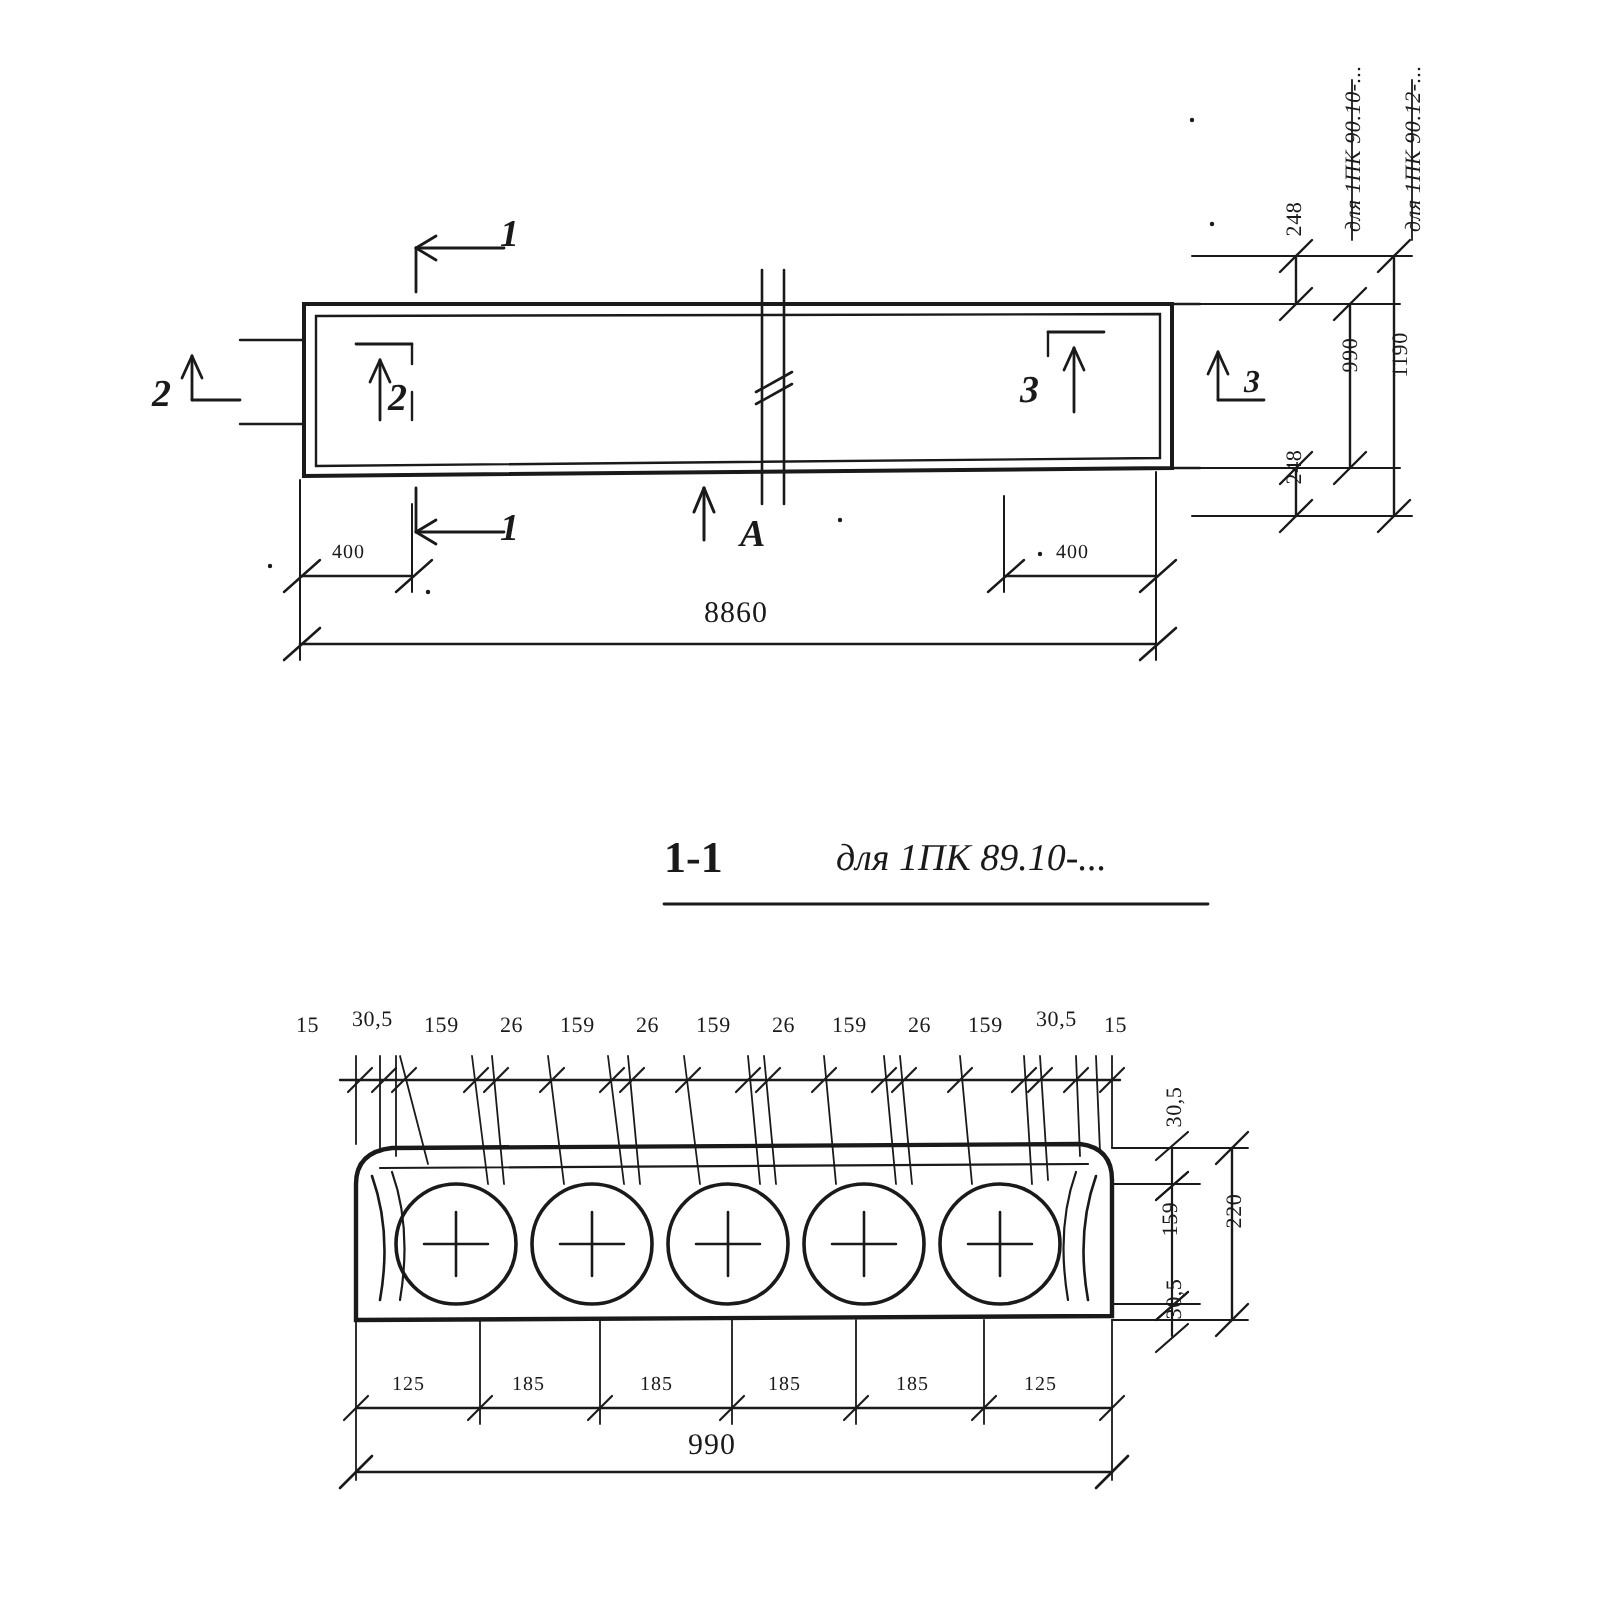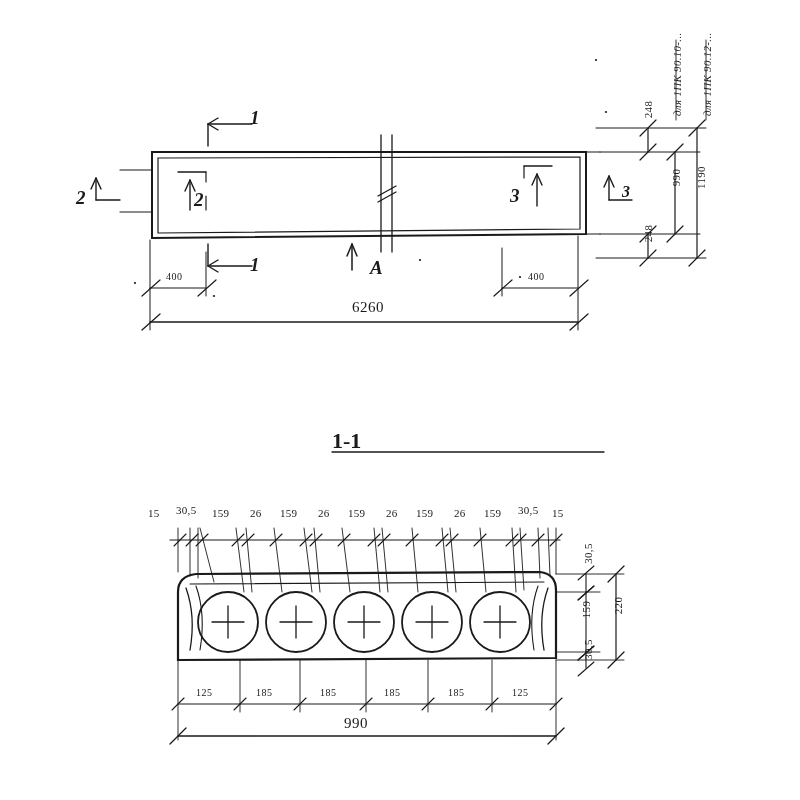--- a/index.html
+++ b/index.html
@@ -252,31 +252,32 @@
 <div class="lbl big ital" style="left:250px;top:108px;">1</div>
 <div class="lbl big ital" style="left:250px;top:255px;">1</div>
 <div class="lbl big ital" style="left:76px;top:188px;">2</div>
 <div class="lbl big ital" style="left:194px;top:190px;">2</div>
 <div class="lbl big ital" style="left:510px;top:186px;">3</div>
 <div class="lbl mid ital" style="left:622px;top:184px;">3</div>
 <div class="lbl big ital" style="left:370px;top:258px;">A</div>
 
 <div class="lbl dim" style="left:166px;top:272px;">400</div>
 <div class="lbl dim" style="left:528px;top:272px;">400</div>
-<div class="lbl dim" style="left:352px;top:300px;font-size:15px;">6260</div>
+<div class="lbl dim" style="left:352px;top:300px;font-size:15px;">8860</div>
 
 <div class="lbl dim-sm rot90c" style="left:628px;top:104px;width:40px;text-align:center;">248</div>
 <div class="lbl dim-sm rot90c" style="left:628px;top:228px;width:40px;text-align:center;">248</div>
 <div class="lbl dim-sm rot90c" style="left:655px;top:172px;width:42px;text-align:center;">990</div>
 <div class="lbl dim-sm rot90c" style="left:678px;top:172px;width:46px;text-align:center;">1190</div>
 
 <div class="lbl dim-sm ital rot90" style="left:672px;top:116px;">для 1ПК 90.10-...</div>
 <div class="lbl dim-sm ital rot90" style="left:702px;top:116px;">для 1ПК 90.12-...</div>
 
-<div class="lbl" style="left:332px;top:418px;font-size:22px;font-weight:bold;margin-top:12px;">1-1</div>
+<div class="lbl" style="left:332px;top:418px;font-size:22px;font-weight:bold;">1-1</div>
+<div class="lbl ital" style="left:418px;top:420px;font-size:19px;">для 1ПК 89.10-...</div>
 
 <div class="lbl dim-sm" style="left:148px;top:508px;">15</div>
 <div class="lbl dim-sm" style="left:176px;top:505px;">30,5</div>
 <div class="lbl dim-sm" style="left:212px;top:508px;">159</div>
 <div class="lbl dim-sm" style="left:250px;top:508px;">26</div>
 <div class="lbl dim-sm" style="left:280px;top:508px;">159</div>
 <div class="lbl dim-sm" style="left:318px;top:508px;">26</div>
 <div class="lbl dim-sm" style="left:348px;top:508px;">159</div>
 <div class="lbl dim-sm" style="left:386px;top:508px;">26</div>
 <div class="lbl dim-sm" style="left:416px;top:508px;">159</div>

